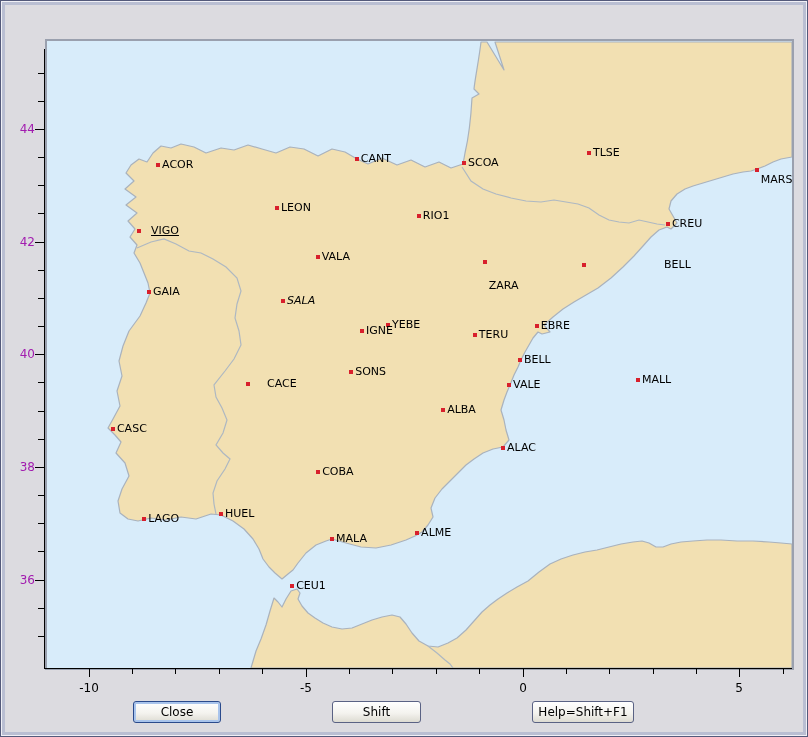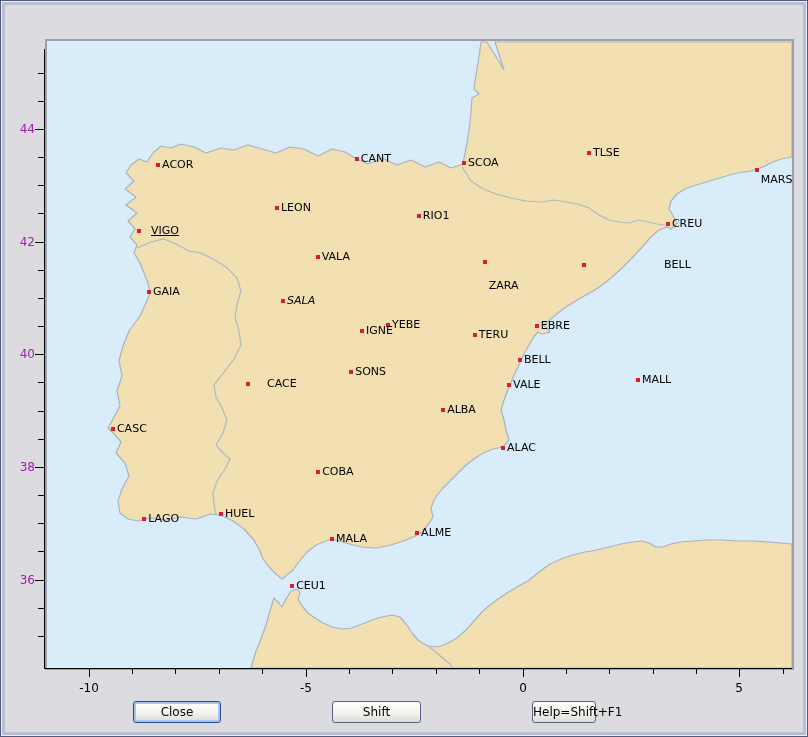--- a/index.html
+++ b/index.html
@@ -201,15 +201,15 @@
         <div class="station-marker" style="left: 329.07px; top: 535.995px;"></div>
         <div class="station-label" style="left: 335.07px; top: 530.995px;">MALA</div>
         <div class="station-marker" style="left: 414.114px; top: 530.361px;"></div>
         <div class="station-label" style="left: 420.114px; top: 525.361px;">ALME</div>
         <div class="station-marker" style="left: 289.151px; top: 583.315px;"></div>
         <div class="station-label" style="left: 295.151px; top: 578.315px;">CEU1</div>
       </div>
 
     <button class="dlg-btn default" style="left:132px; top:700px; width:88px;">Close</button>
     <button class="dlg-btn" style="left:331px; top:700px; width:89px;">Shift</button>
-    <button class="dlg-btn" style="left:531px; top:700px; width:64px;">Help=Shift+F1</button>
+    <button class="dlg-btn" style="left:531px; top:700px; width:102px;">Help=Shift+F1</button>
   </div>
 </div>
 
 </body></html>

